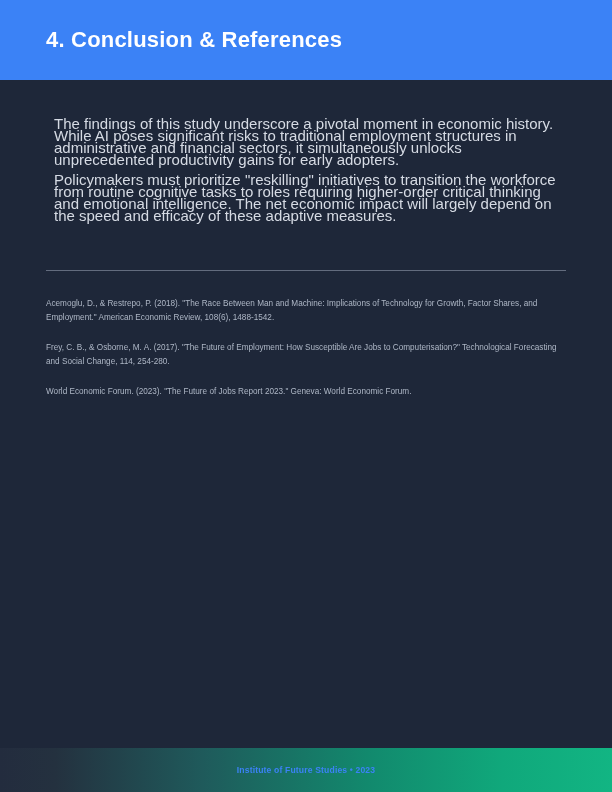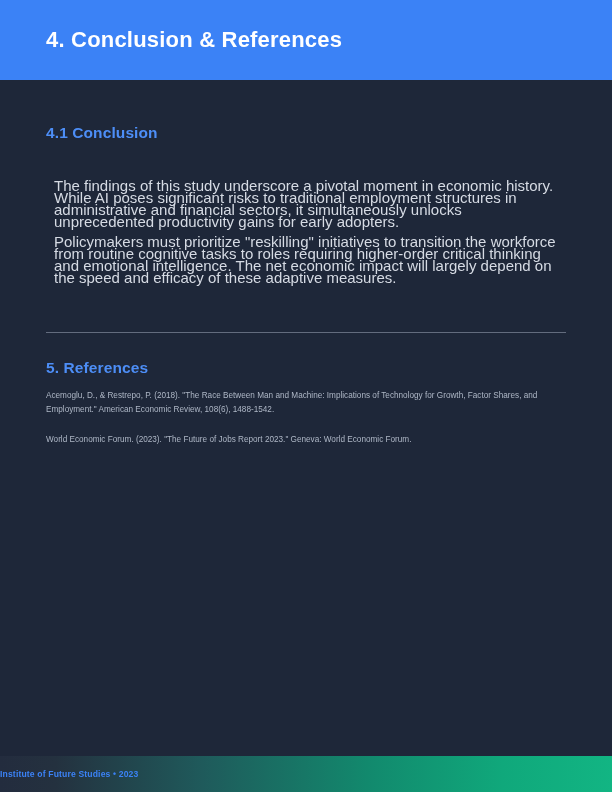--- a/index.html
+++ b/index.html
@@ -79,54 +79,54 @@
   .ref-item:last-child { margin-bottom: 0; }
 
   .refs-block { margin-top: 12px; }
 
   
   .page-footer {
     position: absolute;
     left: 0;
     bottom: 0;
     width: 612px;
-    height: 36px;
+    height: 44px;
     background: linear-gradient(90deg, #232c3e 0%, #24313f 9%, #1f5a5b 33%, #12896d 60%, #10a87b 82%, #12b583 100%);
     display: flex;
     align-items: center;
+    justify-content: center;
   }
   .page-footer-text {
     color: #3b82f6;
     font-size: 8.6px;
     font-weight: bold;
     letter-spacing: 0.15px;
   }
 </style>
 </head>
 <body style="background: rgb(30, 39, 57);">
 
 <div class="page-header" style="background: rgb(59, 130, 246);">
   <div class="page-header-title" style="color: rgb(255, 255, 255);">4. Conclusion &amp; References</div>
 </div>
 
 <div class="content">
 
-  <h2 class="section-heading conclusion" style="color: rgb(77, 142, 247);">4.1 Conclusion</h2>
 
   <p class="body-para first" style="color: rgb(214, 219, 228);">The findings of this study underscore a pivotal moment in economic history. While AI poses significant risks to traditional employment structures in administrative and financial sectors, it simultaneously unlocks unprecedented productivity gains for early adopters.</p>
 
   <p class="body-para second" style="color: rgb(214, 219, 228);">Policymakers must prioritize "reskilling" initiatives to transition the workforce from routine cognitive tasks to roles requiring higher-order critical thinking and emotional intelligence. The net economic impact will largely depend on the speed and efficacy of these adaptive measures.</p>
 
   <hr class="divider">
 
   <div class="refs-wrap">
-    <h2 class="section-heading references" style="color: rgb(77, 142, 247);">5. References</h2>
 
     <div class="refs-block" id="reference-list">
         <p class="ref-item">Acemoglu, D., &amp; Restrepo, P. (2018). "The Race Between Man and Machine: Implications of Technology for Growth, Factor Shares, and Employment." American Economic Review, 108(6), 1488-1542.</p>
+        <p class="ref-item">Frey, C. B., &amp; Osborne, M. A. (2017). "The Future of Employment: How Susceptible Are Jobs to Computerisation?" Technological Forecasting and Social Change, 114, 254-280.</p>
         <p class="ref-item">World Economic Forum. (2023). "The Future of Jobs Report 2023." Geneva: World Economic Forum.</p>
       </div>
   </div>
 
 </div>
 
 <div class="page-footer">
   <div class="page-footer-text" style="color: rgb(59, 130, 246);">Institute of Future Studies • 2023</div>
 </div>
 

